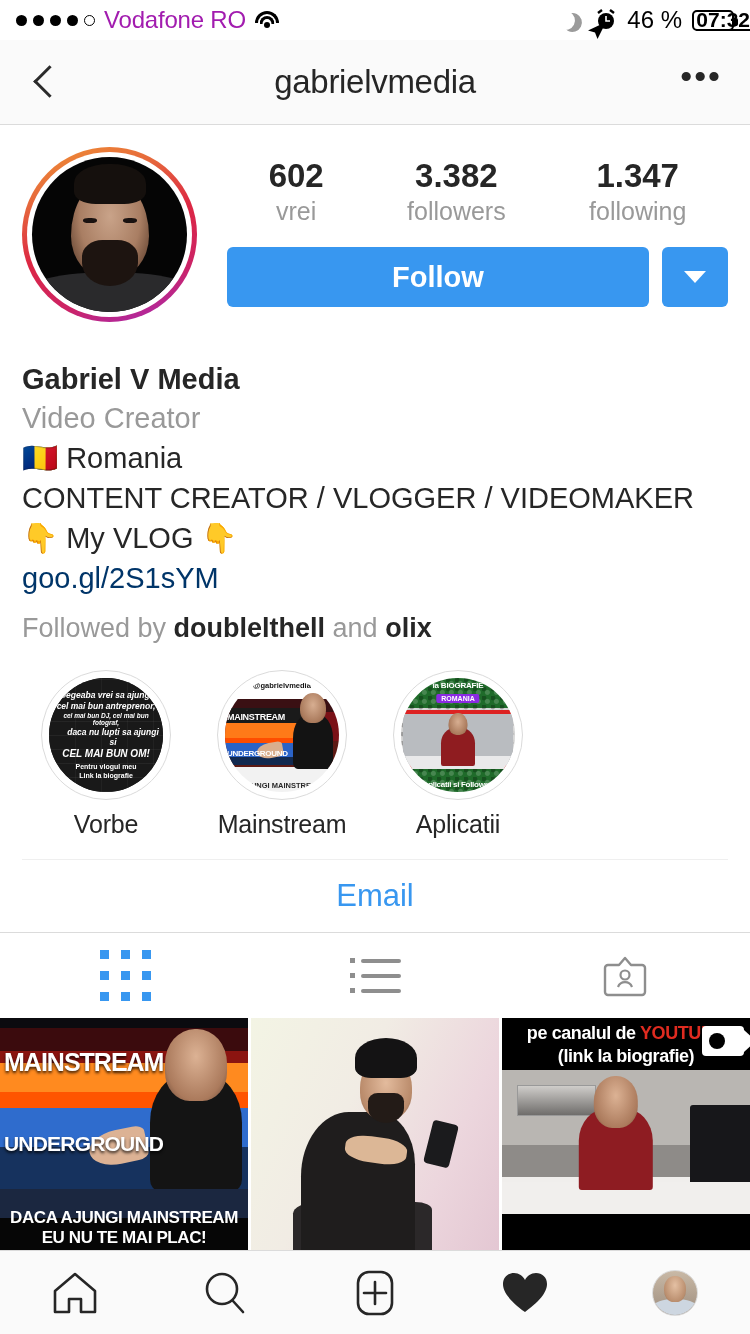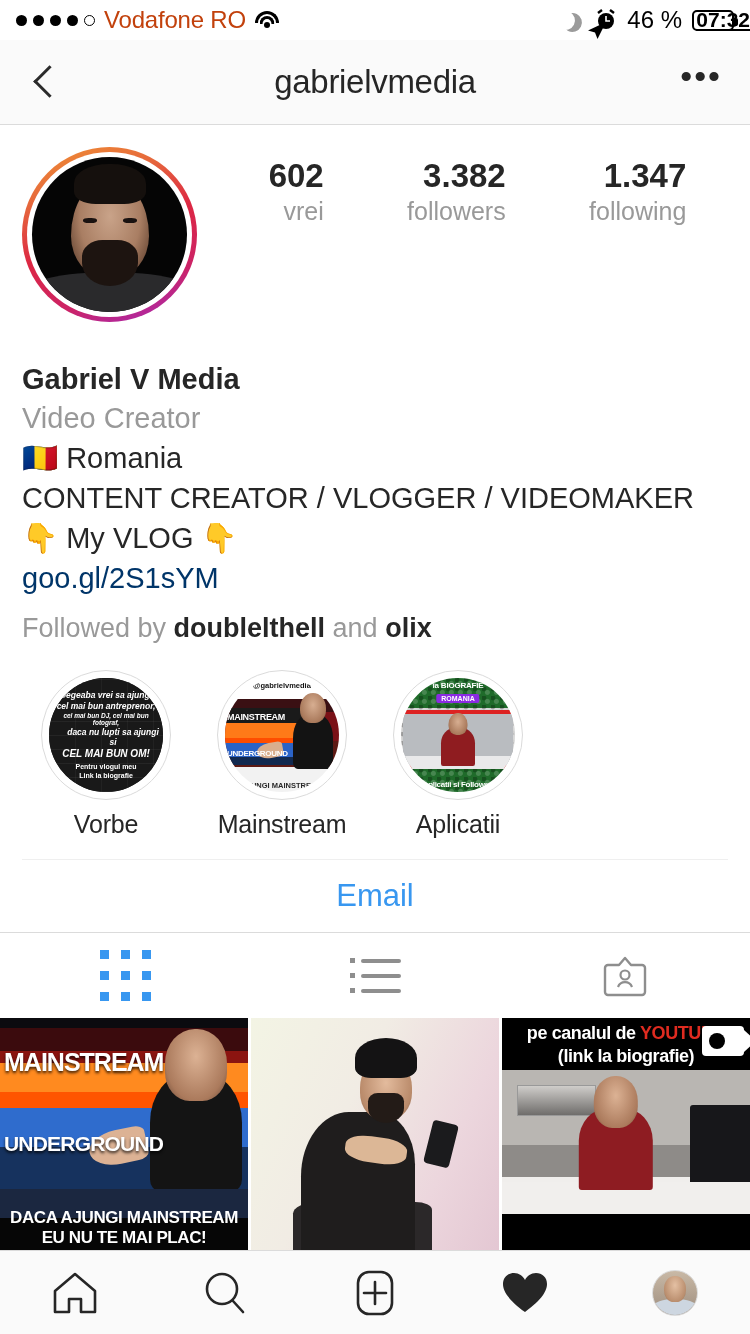--- a/index.html
+++ b/index.html
@@ -16,21 +16,21 @@
   .statusbar {
     height: 40px; width: 100%;
     display: flex; align-items: center;
     background: #fff; position: relative;
     padding: 0 16px;
   }
   .sb-left { display: flex; align-items: center; gap: 9px; }
   .dots { display: flex; align-items: center; gap: 6px; }
   .dot { width: 11px; height: 11px; border-radius: 50%; background: #000; }
   .dot.hollow { background: #fff; border: 1.6px solid #000; }
-  .carrier { font-size: 24px; color: #c2410c; letter-spacing: -0.2px; }
+  .carrier { font-size: 24px; color: #a21caf; letter-spacing: -0.2px; }
   .wifi { width: 24px; height: 18px; position: relative; display: inline-block; }
   .wifi i {
     position: absolute; left: 50%; transform: translateX(-50%);
     border: 3px solid #000; border-bottom: none; border-radius: 50% 50% 0 0 / 100% 100% 0 0;
   }
   .wifi i.a { width: 24px; height: 12px; top: 0; }
   .wifi i.b { width: 15px; height: 8px; top: 5px; }
   .wifi i.c { width: 6px; height: 6px; top: 11px; border-radius: 50%; background: #000; border: none; }
   .sb-time {
     position: absolute; left: 0; right: 0; text-align: right;
@@ -112,21 +112,21 @@
   }
   .eye { position:absolute; top:40px; width:14px; height:5px; background:#1a1210; border-radius:40%; }
   .eye.l { left: 12px; } .eye.r { right: 12px; }
   .shoulders {
     position:absolute; bottom:0; left:50%; transform:translateX(-50%);
     width: 170px; height: 40px; background: #2a2a2c; border-radius: 50% 50% 0 0;
   }
 
   .prof-right { flex: 1; padding-left: 30px; }
   .stats { display: flex; justify-content: space-around; padding: 10px 0 0 0; }
-  .stat { text-align: right; cursor: pointer; }
+  .stat { text-align: center; cursor: pointer; }
   .stat-num { font-size: 33px; font-weight: bold; color: #262626; line-height: 1.15; }
   .stat-lbl { font-size: 25px; color: #999; line-height: 1.3; }
   .btn-row { display: flex; gap: 13px; margin-top: 20px; }
   .follow-btn {
     flex: 1; height: 60px; background: #3897f0; border-radius: 6px;
     display: flex; align-items: center; justify-content: center;
     color: #fff; font-size: 29px; font-weight: bold; cursor: pointer;
   }
   .drop-btn {
     width: 66px; height: 60px; background: #3897f0; border-radius: 6px;
@@ -502,20 +502,26 @@
         </div>
         <div class="stat">
           <div class="stat-num">3.382</div>
           <div class="stat-lbl">followers</div>
         </div>
         <div class="stat">
           <div class="stat-num">1.347</div>
           <div class="stat-lbl">following</div>
         </div>
       </div>
+      <div class="btn-row">
+        <div class="follow-btn">Follow</div>
+        <div class="drop-btn">
+          <span class="caret"></span>
+        </div>
+      </div>
     </div>
   </div>
 
   <div class="bio">
     <div class="bio-name">Gabriel V Media</div>
     <div class="bio-cat">Video Creator</div>
     <div class="bio-line">🇷🇴  Romania</div>
     <div class="bio-line">CONTENT CREATOR / VLOGGER / VIDEOMAKER</div>
     <div class="bio-line">👇  My VLOG  👇</div>
     <div class="bio-link">goo.gl/2S1sYM</div>

